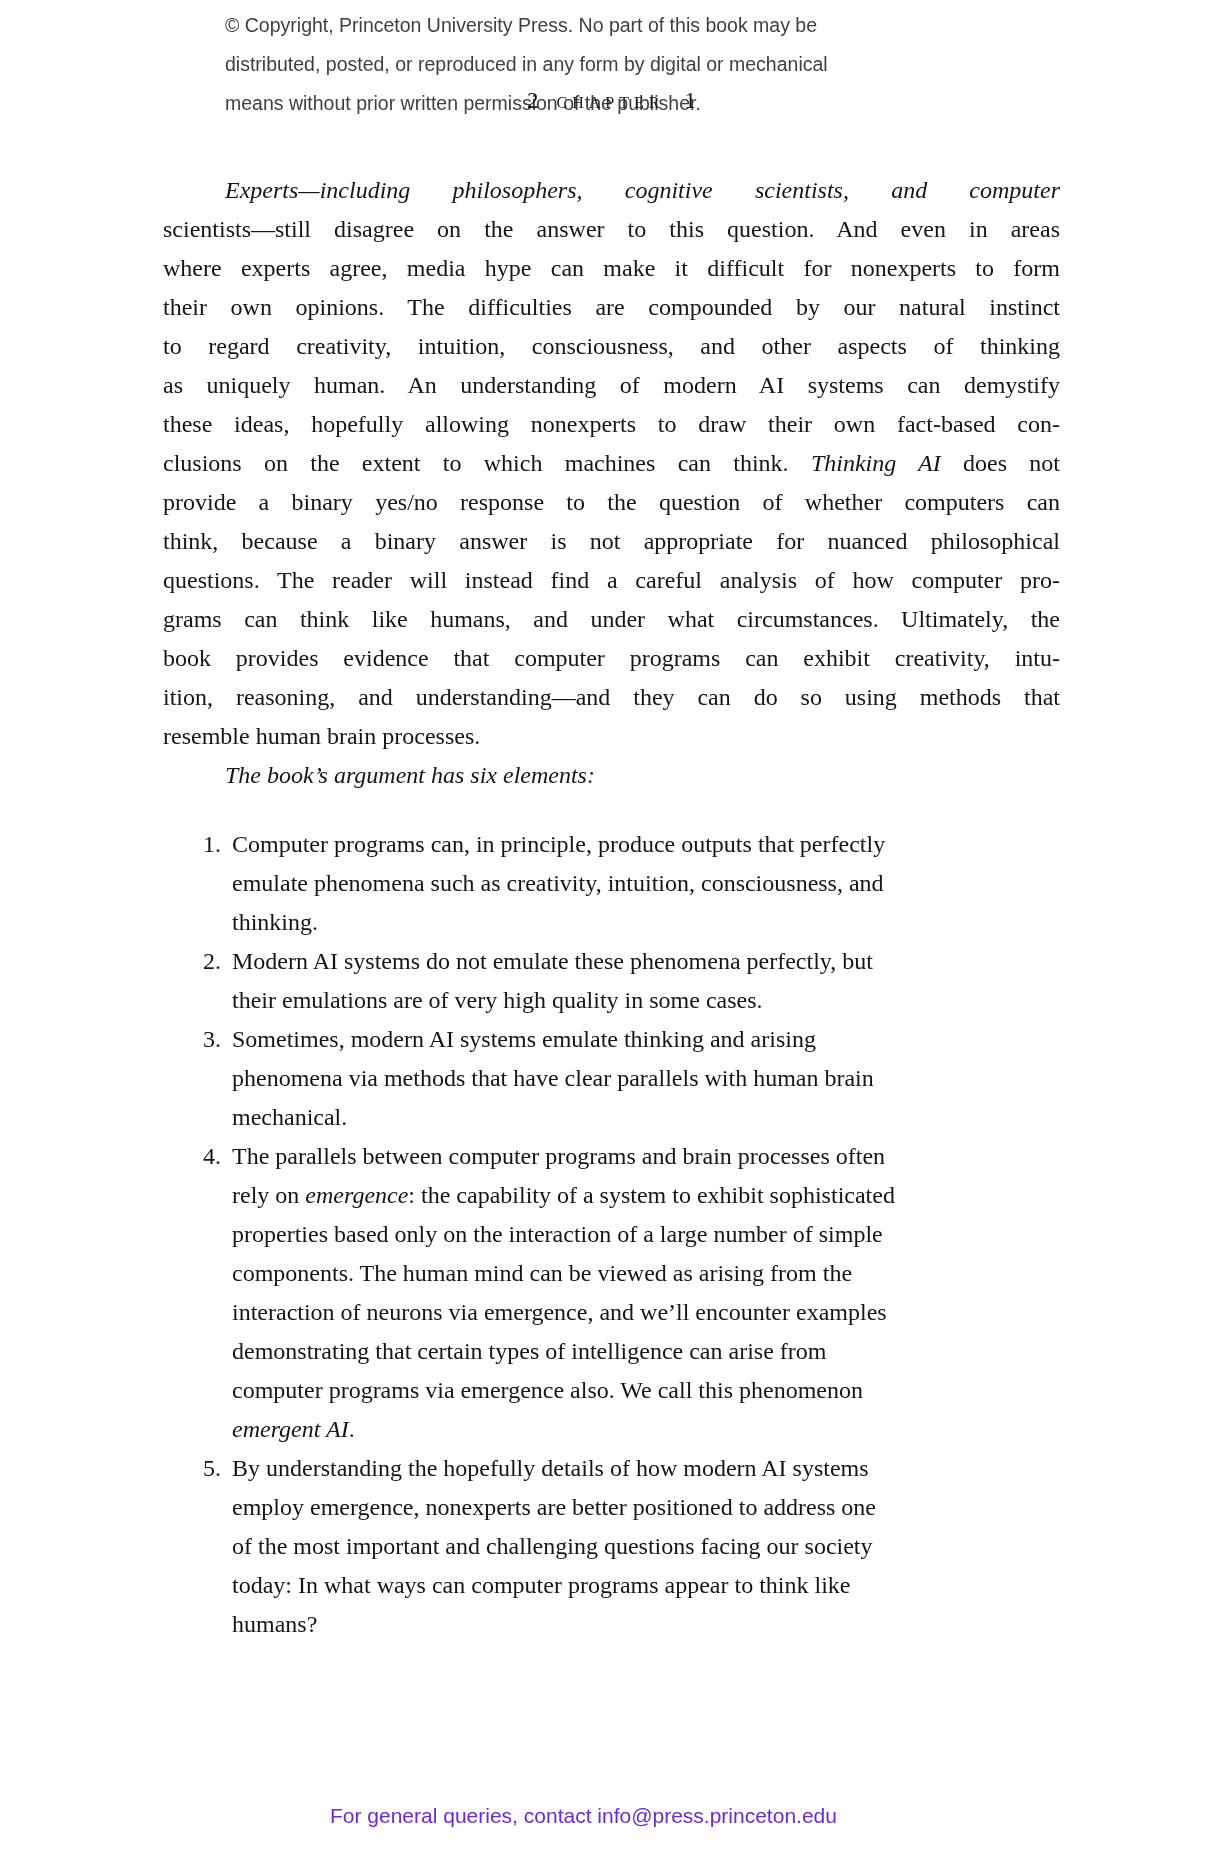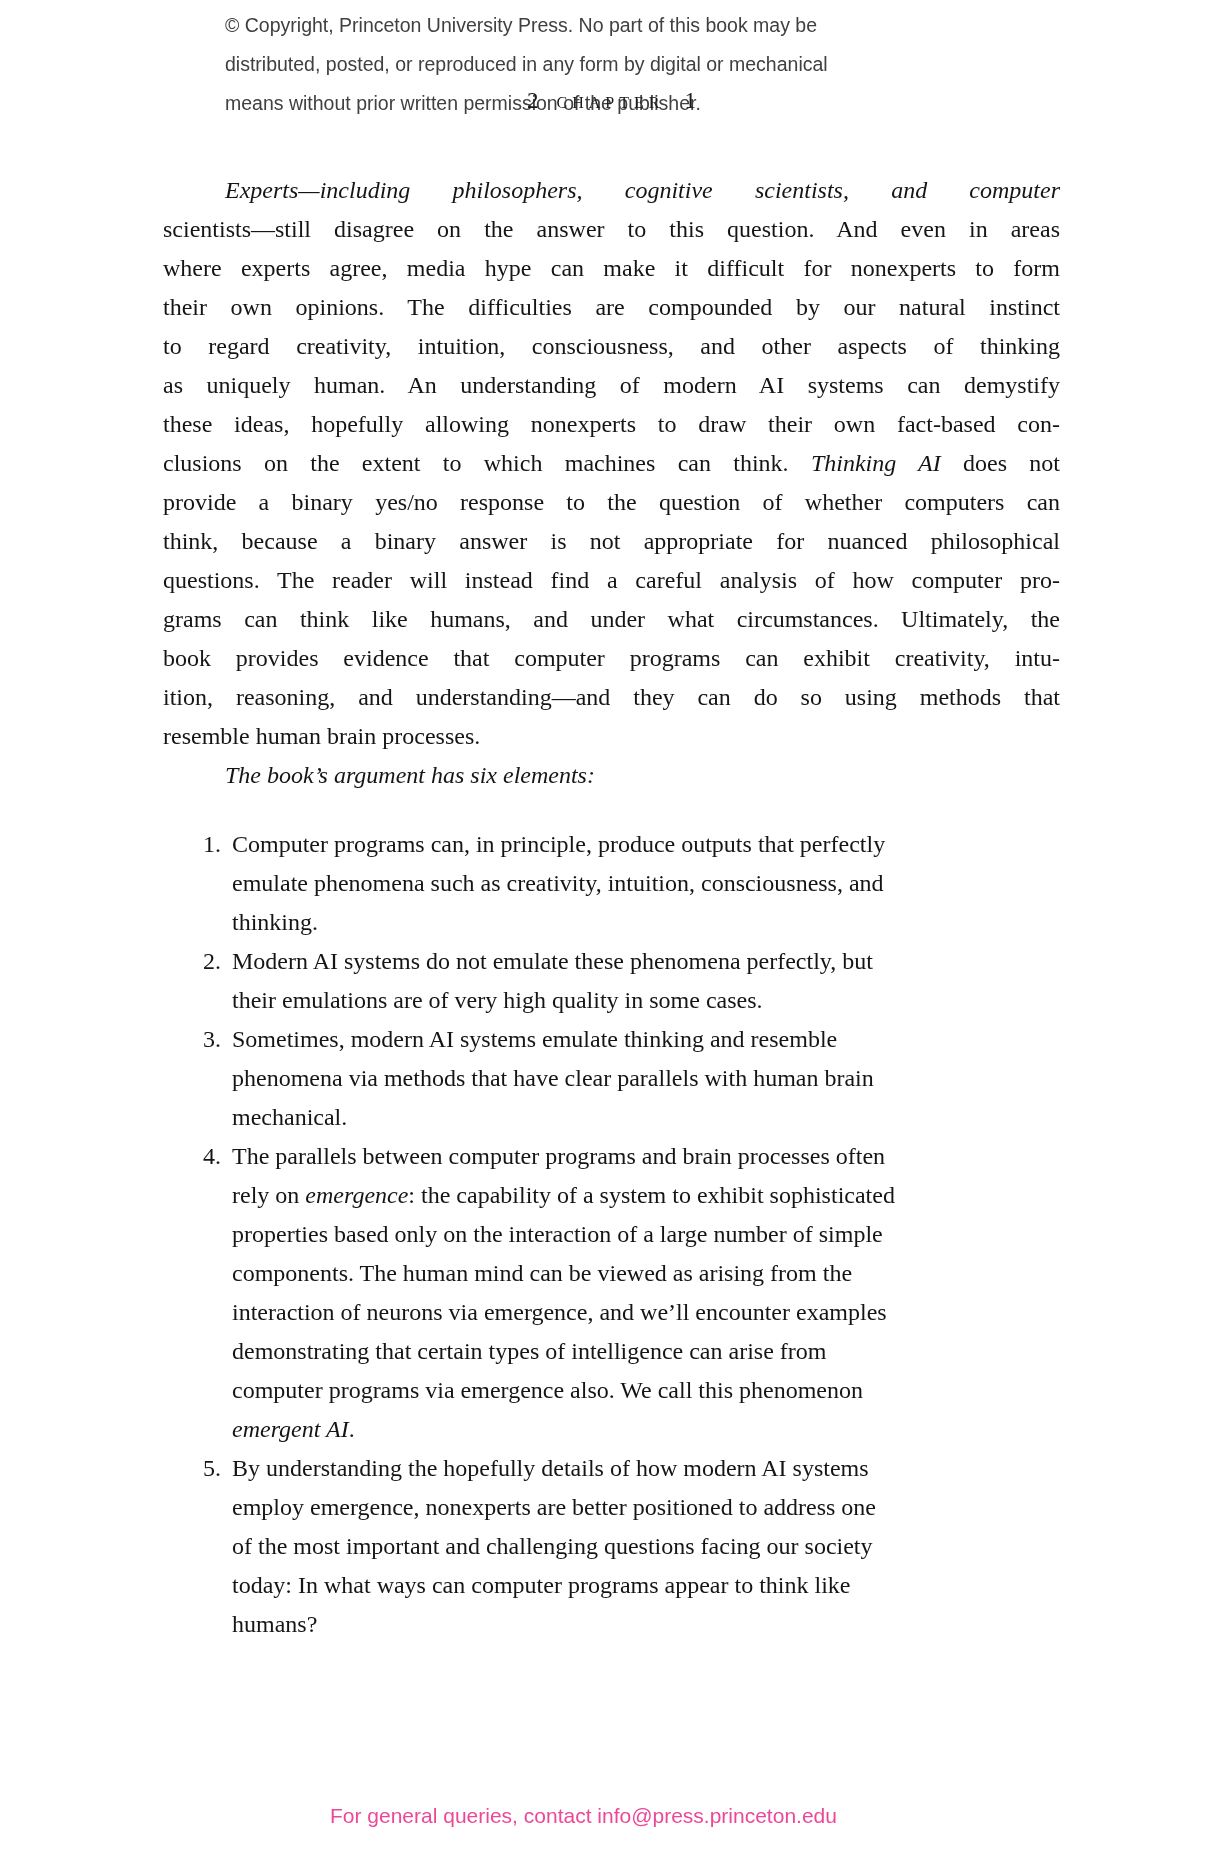--- a/index.html
+++ b/index.html
@@ -52,21 +52,21 @@
   .list { margin-top: 30px; }
   .list-item { position: relative; padding-left: 69px; }
   .list-item .num { position: absolute; left: 40px; top: 0; }
   .it { font-style: italic; margin-top: 8px; }
   .footer {
     position: absolute;
     left: 330px;
     top: 1804px;
     font-family: "Liberation Sans", sans-serif;
     font-size: 21px;
-    color: #ec4899;
+    color: #6d28d9;
   }
 </style>
 </head>
 <body>
 
 <div class="page">
 
   <div class="copyright">
       <div class="line">© Copyright, Princeton University Press. No part of this book may be</div>
       <div class="line">distributed, posted, or reproduced in any form by digital or mechanical</div>
@@ -105,21 +105,21 @@
           <div class="line">emulate phenomena such as creativity, intuition, consciousness, and</div>
           <div class="line">thinking.</div>
         </div>
         <div class="list-item">
           <span class="num">2.</span>
           <div class="line">Modern AI systems do not emulate these phenomena perfectly, but</div>
           <div class="line">their emulations are of very high quality in some cases.</div>
         </div>
         <div class="list-item">
           <span class="num">3.</span>
-          <div class="line">Sometimes, modern AI systems emulate thinking and resemble</div>
+          <div class="line">Sometimes, modern AI systems emulate thinking and arising</div>
           <div class="line">phenomena via methods that have clear parallels with human brain</div>
           <div class="line">mechanical.</div>
         </div>
         <div class="list-item">
           <span class="num">4.</span>
           <div class="line">The parallels between computer programs and brain processes often</div>
           <div class="line">rely on <span class="it">emergence</span>: the capability of a system to exhibit sophisticated</div>
           <div class="line">properties based only on the interaction of a large number of simple</div>
           <div class="line">components. The human mind can be viewed as arising from the</div>
           <div class="line">interaction of neurons via emergence, and we’ll encounter examples</div>

